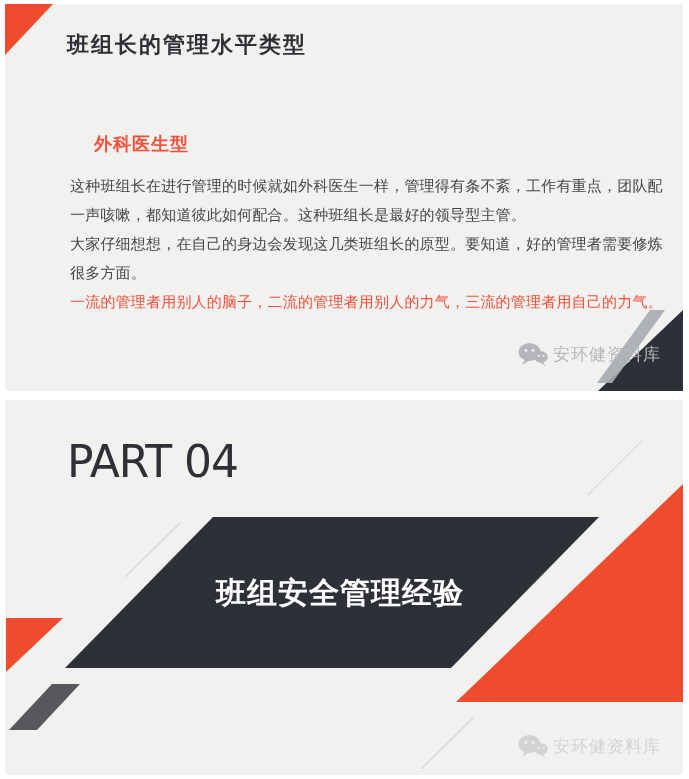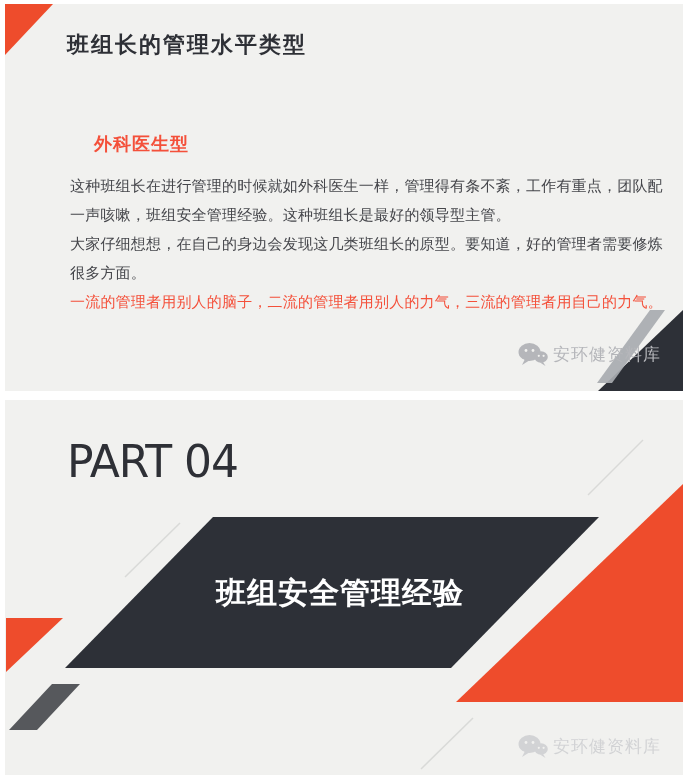--- a/index.html
+++ b/index.html
@@ -68,21 +68,21 @@
       <polygon class="fill-accent" points="0,0 48,0 0,51"></polygon>
       <polygon class="fill-charcoal" points="678,306 678,387 593,387"></polygon>
       <polygon class="fill-stripe-light" points="592,379 607,379 660,306 645,306"></polygon>
     </svg>
 
     <div class="slide-title">班组长的管理水平类型</div>
     <div class="section-heading">外科医生型</div>
 
     <div class="body-block">
         <div class="body-line">这种班组长在进行管理的时候就如外科医生一样，管理得有条不紊，工作有重点，团队配</div>
-        <div class="body-line">一声咳嗽，班组安全管理经验。这种班组长是最好的领导型主管。</div>
+        <div class="body-line">一声咳嗽，都知道彼此如何配合。这种班组长是最好的领导型主管。</div>
         <div class="body-line">大家仔细想想，在自己的身边会发现这几类班组长的原型。要知道，好的管理者需要修炼</div>
         <div class="body-line">很多方面。</div>
         <div class="body-line red">一流的管理者用别人的脑子，二流的管理者用别人的力气，三流的管理者用自己的力气。</div>
       </div>
 
     <div class="watermark wm1">
       <svg width="30" height="25" viewBox="0 0 30 25" aria-hidden="true">
         <ellipse class="bubble" cx="11.5" cy="10" rx="11" ry="9"></ellipse>
         <path class="bubble" d="M7,17 L4,23 L12,18 Z"></path>
         <ellipse class="bubble" cx="23" cy="15" rx="6.8" ry="5.8"></ellipse>

